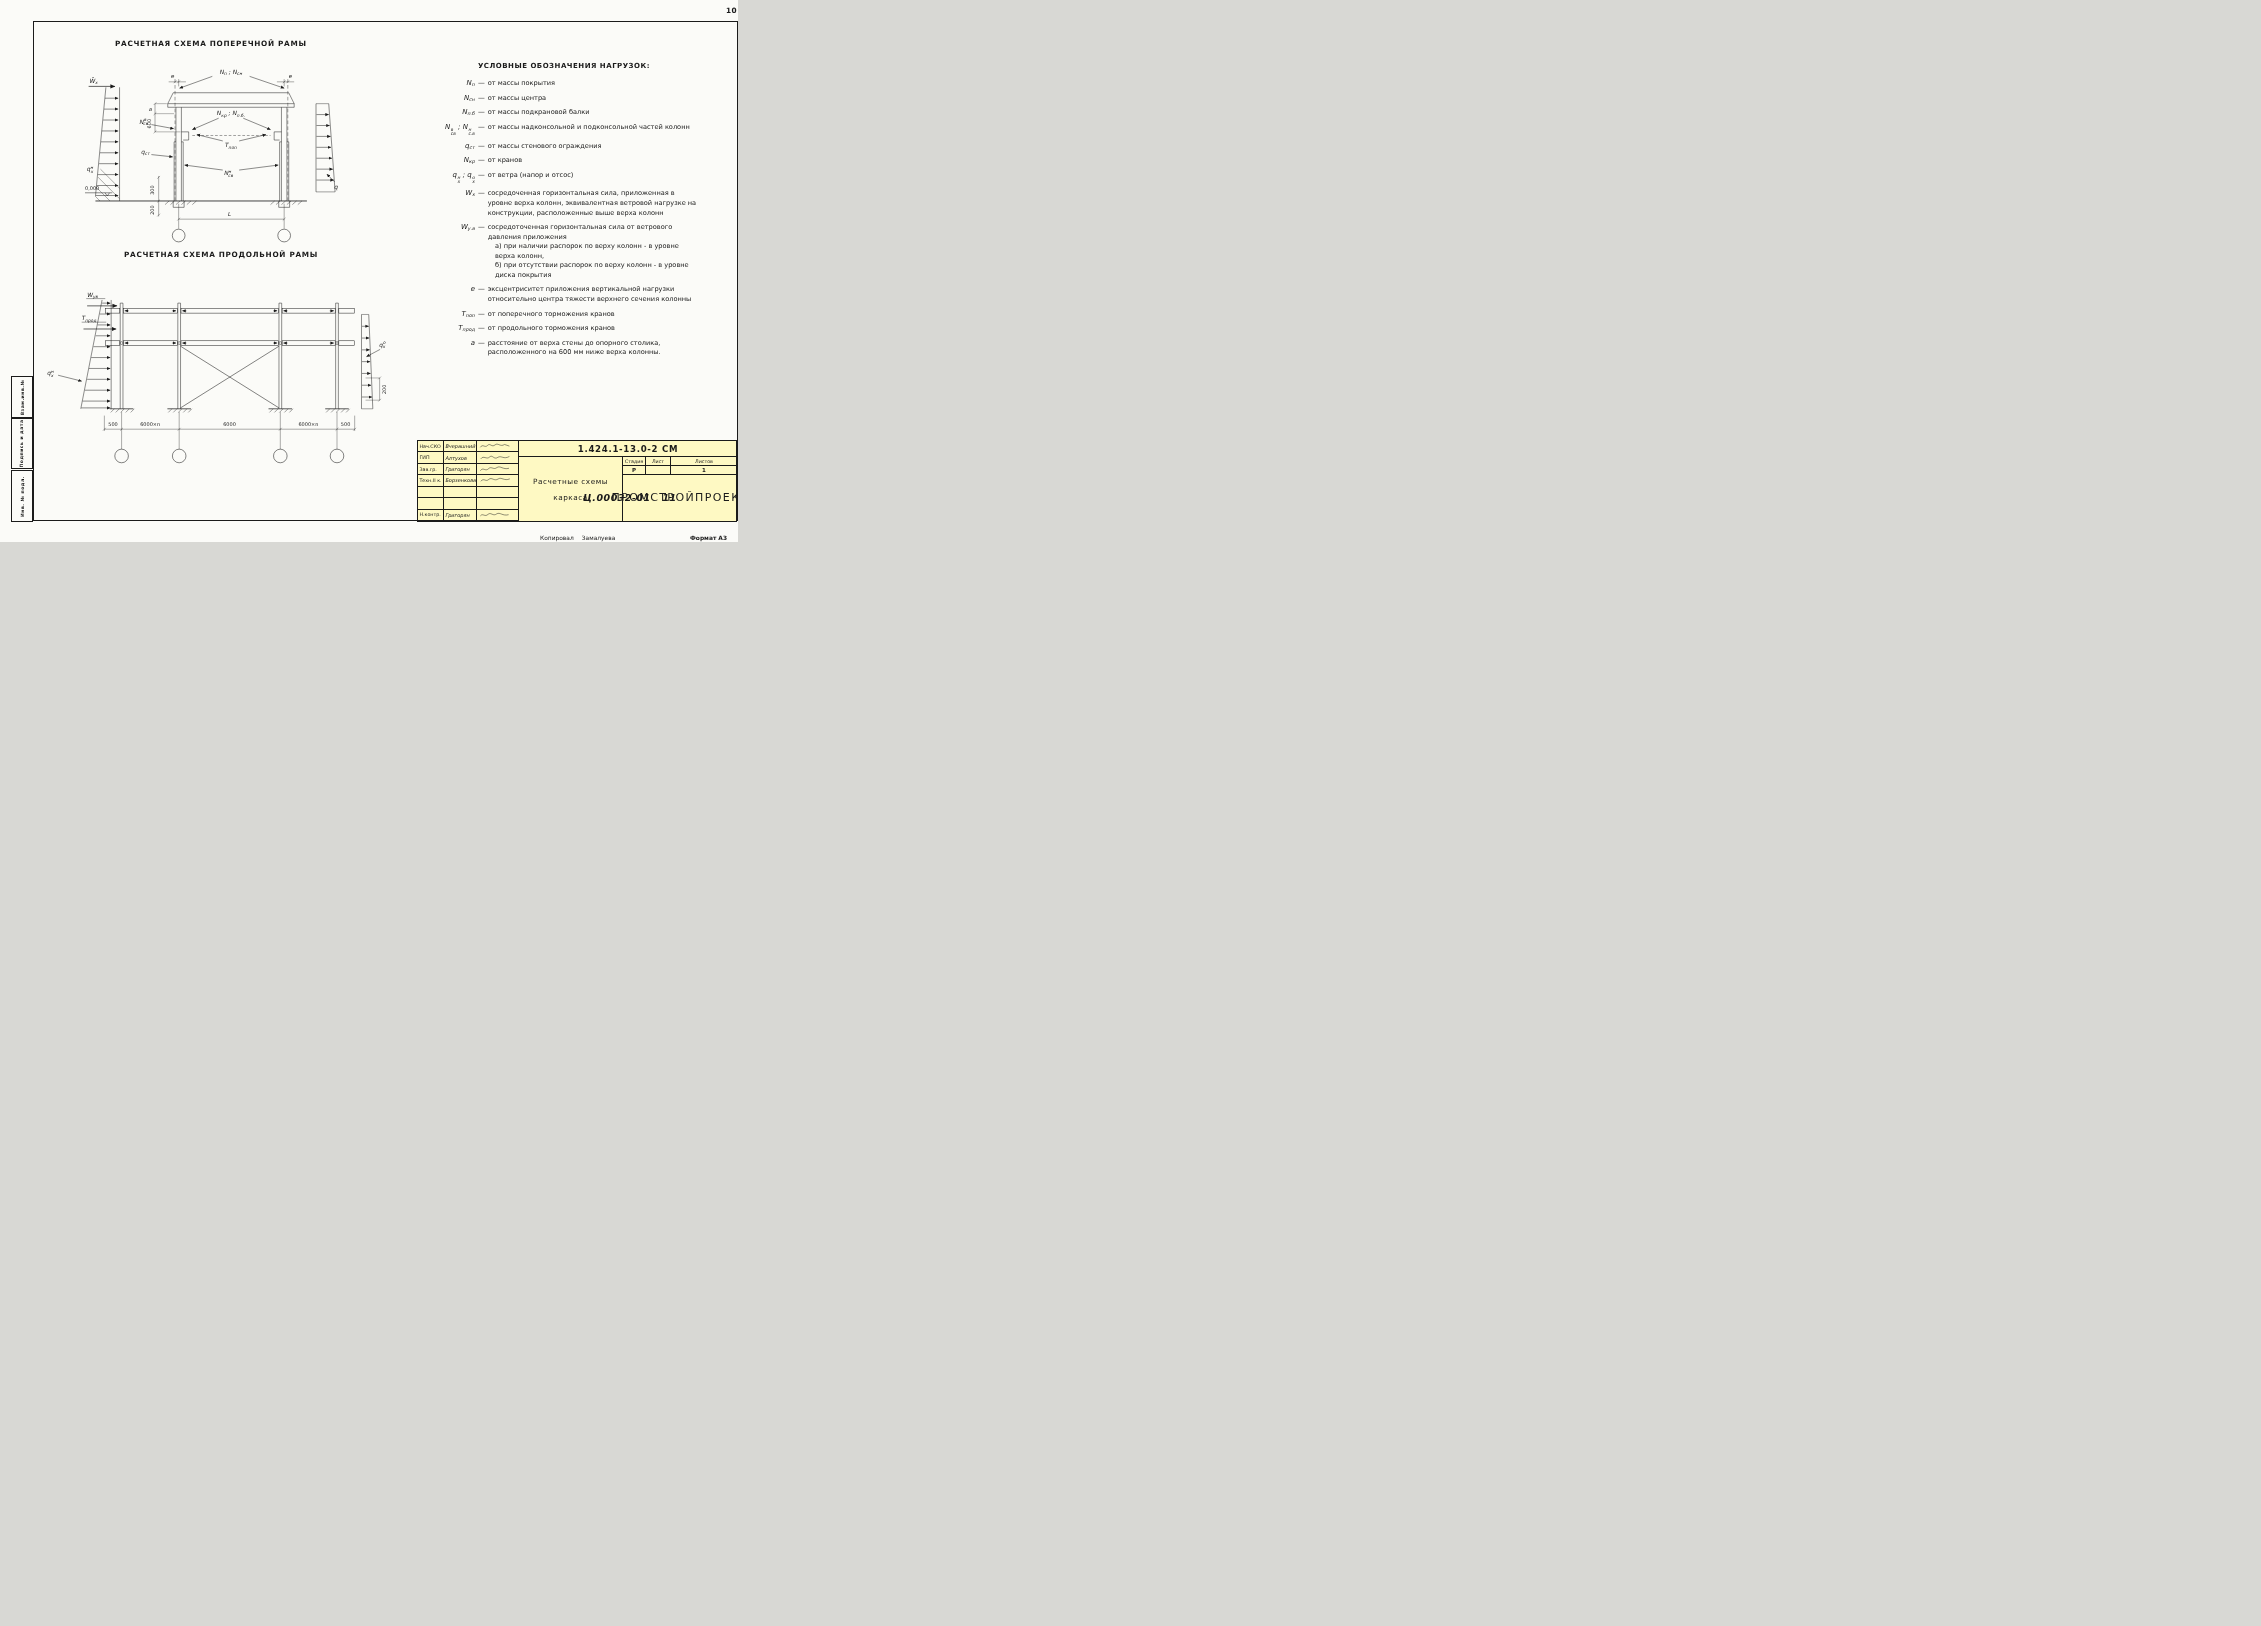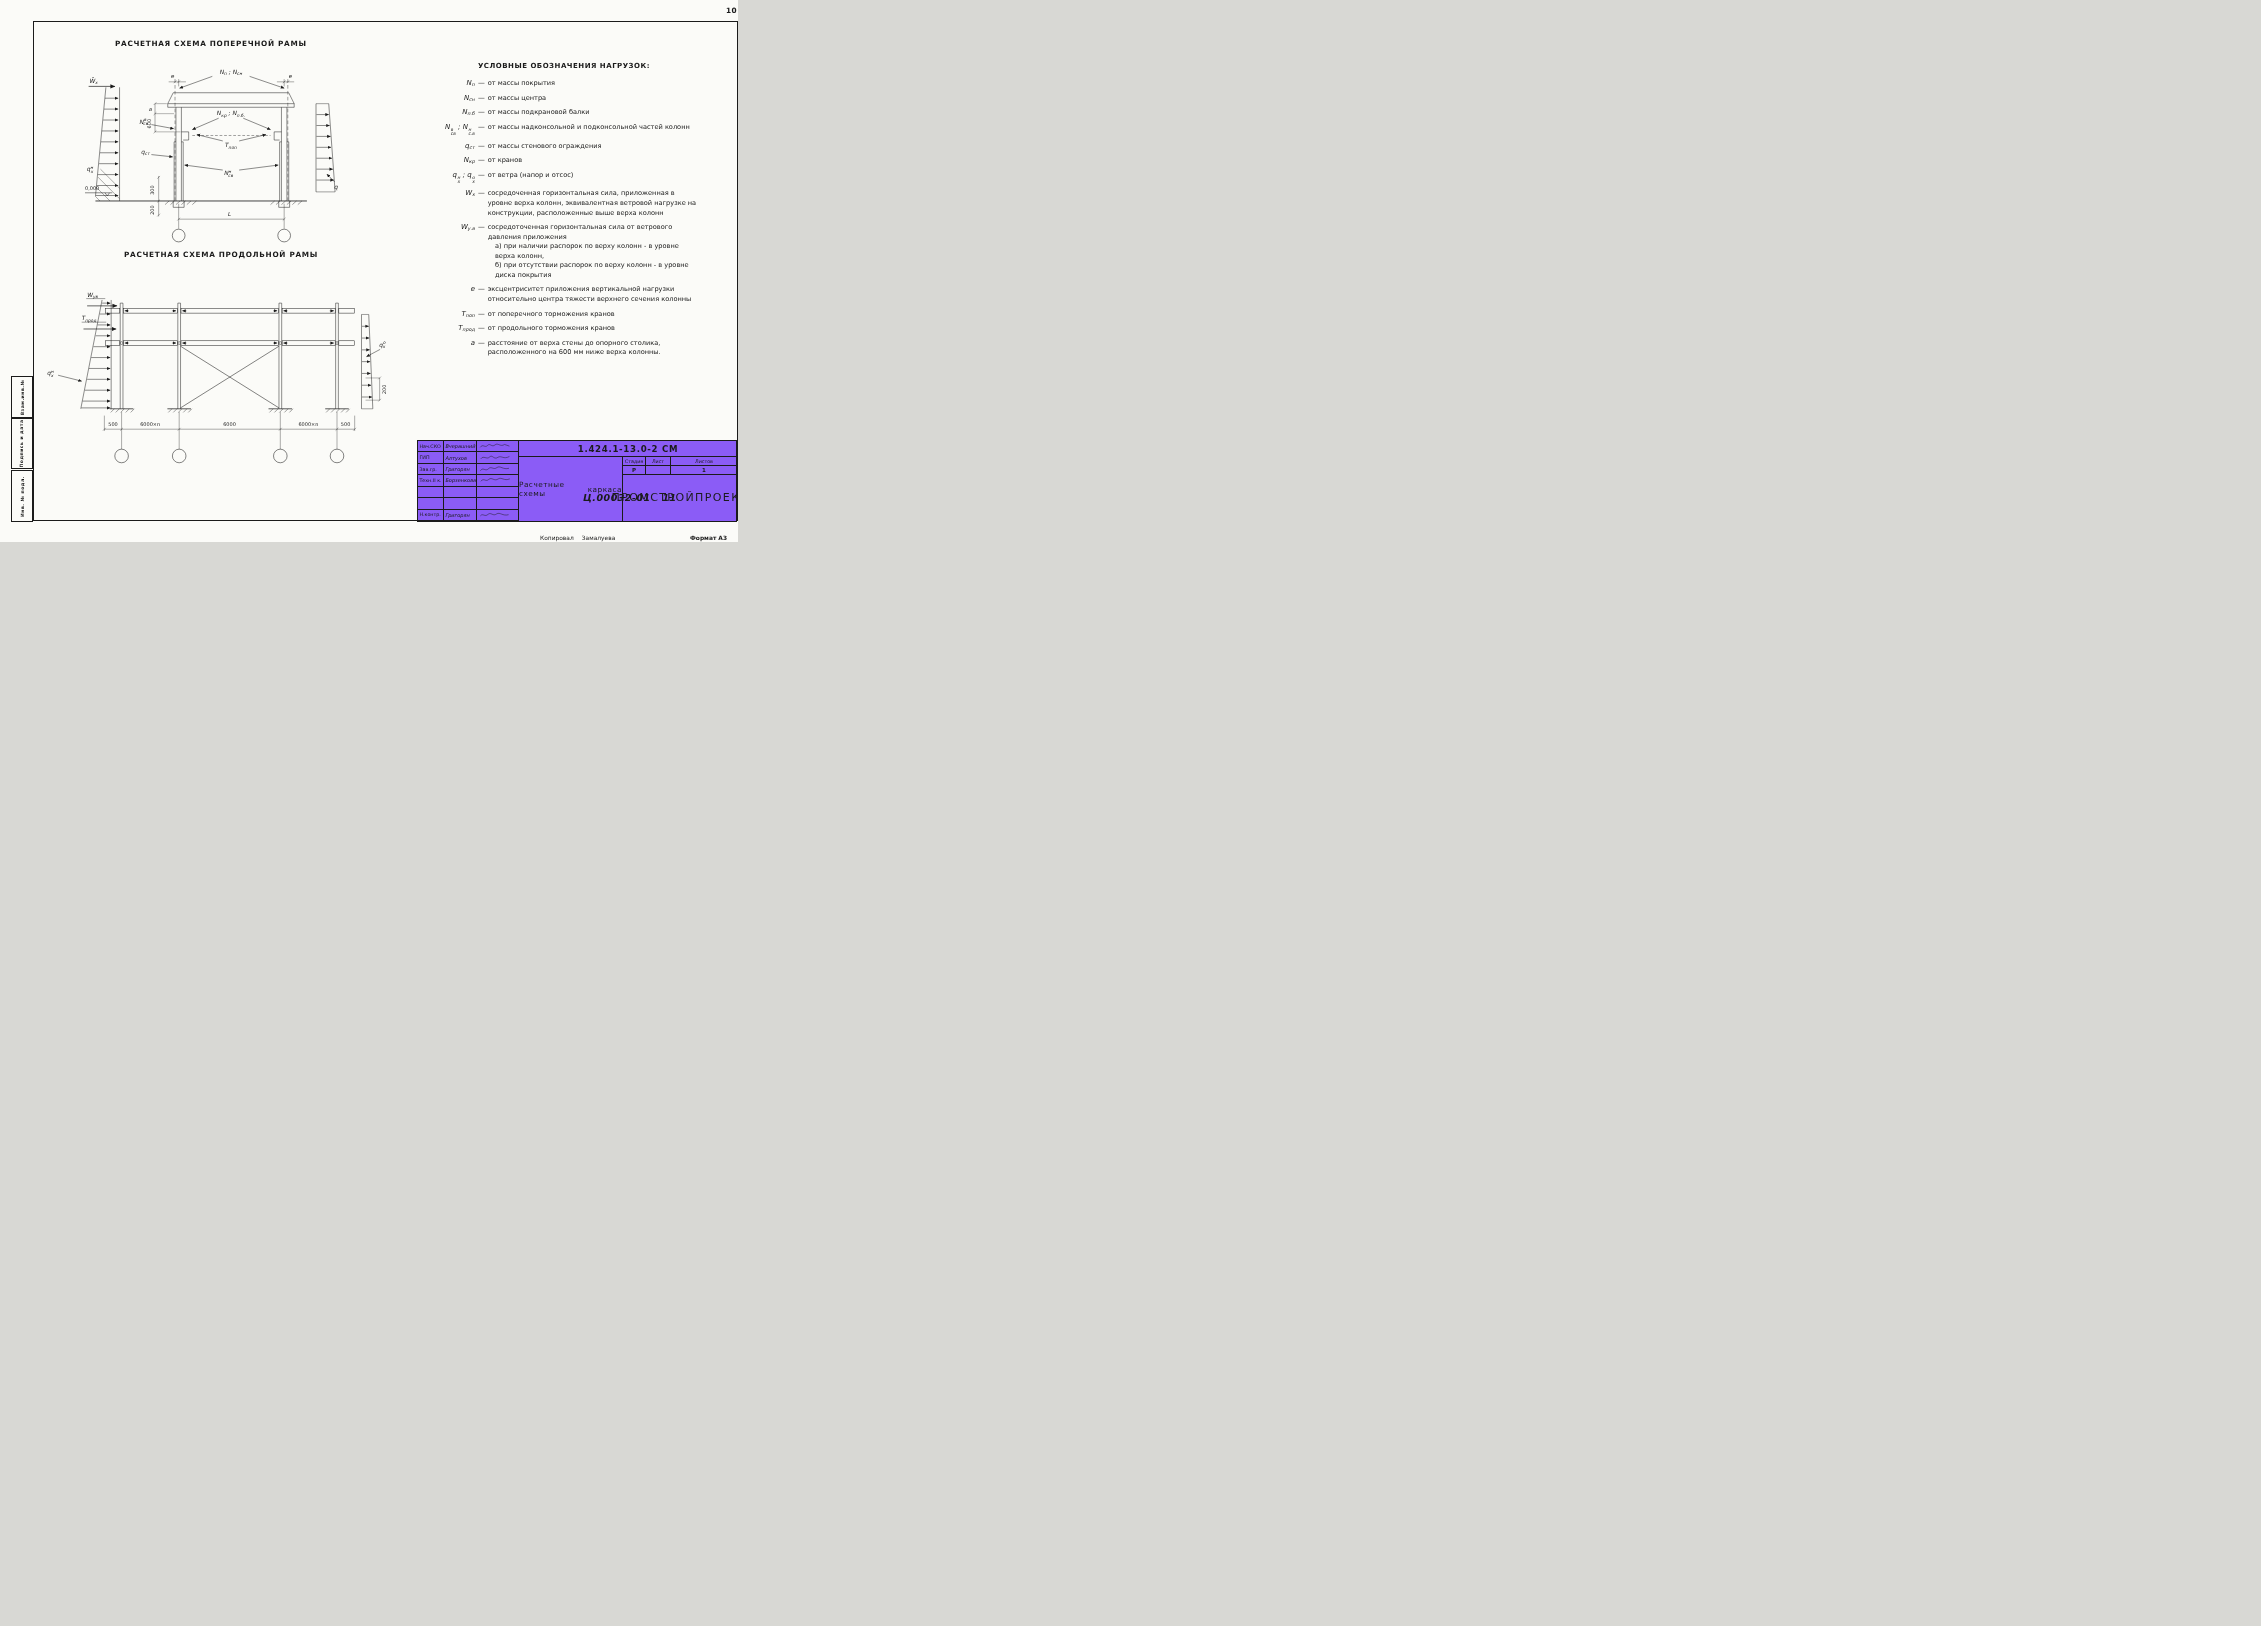--- a/index.html
+++ b/index.html
@@ -20,27 +20,27 @@
   .lg-title{font-size:7px;font-weight:600;letter-spacing:0.5px;text-align:center;margin-bottom:9px}
   .lg-row{display:flex;align-items:flex-start;margin-bottom:5px}
   .lg-sym{width:45px;text-align:right;font-style:italic;font-size:7px;flex:0 0 auto;white-space:nowrap}
   .sbi{font-size:4.8px;vertical-align:-1.4px}
   .stk{display:inline-flex;flex-direction:column;font-size:4.5px;line-height:4.1px;vertical-align:-2.7px;text-align:left;margin-left:0.5px}
   .stk span{display:block;min-height:4.1px}
   .lg-dash{width:12.7px;text-align:center;flex:0 0 auto;font-size:6.8px}
   .lg-text{flex:1;font-size:6.6px;line-height:1.45}
   .lg-sub{margin-top:0;padding-left:7.3px}
   
-  .tblock{position:absolute;left:417px;top:440px;width:320px;height:82px;border:1.1px solid #1b1b1b;background:#8b5cf6}
+  .tblock{position:absolute;left:417px;top:440px;width:320px;height:82px;border:1.1px solid #1b1b1b;background:#fef9c3}
   .tb-people{position:absolute;left:0;top:0;width:101px;height:80px;display:grid;grid-template-columns:26px 33px 42px;grid-template-rows:repeat(7,1fr);border-right:0.9px solid #1b1b1b}
   .tb-cell{border-right:0.5px solid #1b1b1b;border-bottom:0.5px solid #1b1b1b;font-size:4.8px;display:flex;align-items:center;padding:0 1.4px;overflow:hidden;white-space:nowrap}
   .tb-cell.last{border-right:none}
   .tb-c-name{font-style:italic;font-size:5px}
   .tb-docnum{position:absolute;left:101px;top:0;width:218px;height:16.4px;border-bottom:0.7px solid #1b1b1b;display:flex;align-items:center;justify-content:center;font-size:8.6px;font-weight:600;letter-spacing:0.7px}
-  .tb-title{position:absolute;left:101px;top:16.4px;width:103px;height:64px;display:flex;flex-direction:row;align-items:center;justify-content:center;gap:6.4px;font-size:7.3px;letter-spacing:0.5px}
+  .tb-title{position:absolute;left:101px;top:16.4px;width:103px;height:64px;display:flex;flex-direction:column;align-items:center;justify-content:center;gap:6.4px;font-size:7.3px;letter-spacing:0.5px}
   .tb-right{position:absolute;left:204px;top:16.4px;width:115px;height:64px;border-left:0.7px solid #1b1b1b}
   .tb-slh{display:grid;grid-template-columns:23px 25px 1fr;height:9px;border-bottom:0.5px solid #1b1b1b}
   .tb-slh div,.tb-slv div{border-right:0.5px solid #1b1b1b;display:flex;align-items:center;justify-content:center;font-size:4.8px}
   .tb-slh div.last,.tb-slv div.last{border-right:none}
   .tb-slv{display:grid;grid-template-columns:23px 25px 1fr;height:9px;border-bottom:0.7px solid #1b1b1b}
   .tb-slv div{font-size:5.5px;font-weight:600}
   .tb-org{height:45px;display:flex;align-items:center;justify-content:center;font-size:11px;font-weight:normal;letter-spacing:1.4px}
   .sig{width:35px;height:8.2px}
   
   .mbox{position:absolute;left:11.4px;width:22px;border:0.9px solid #1b1b1b;background:#fbfbf8;display:flex;align-items:center;justify-content:center}

